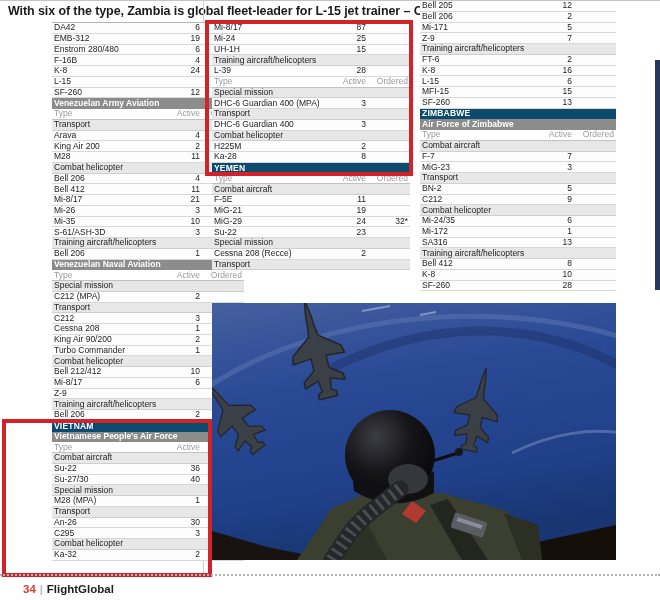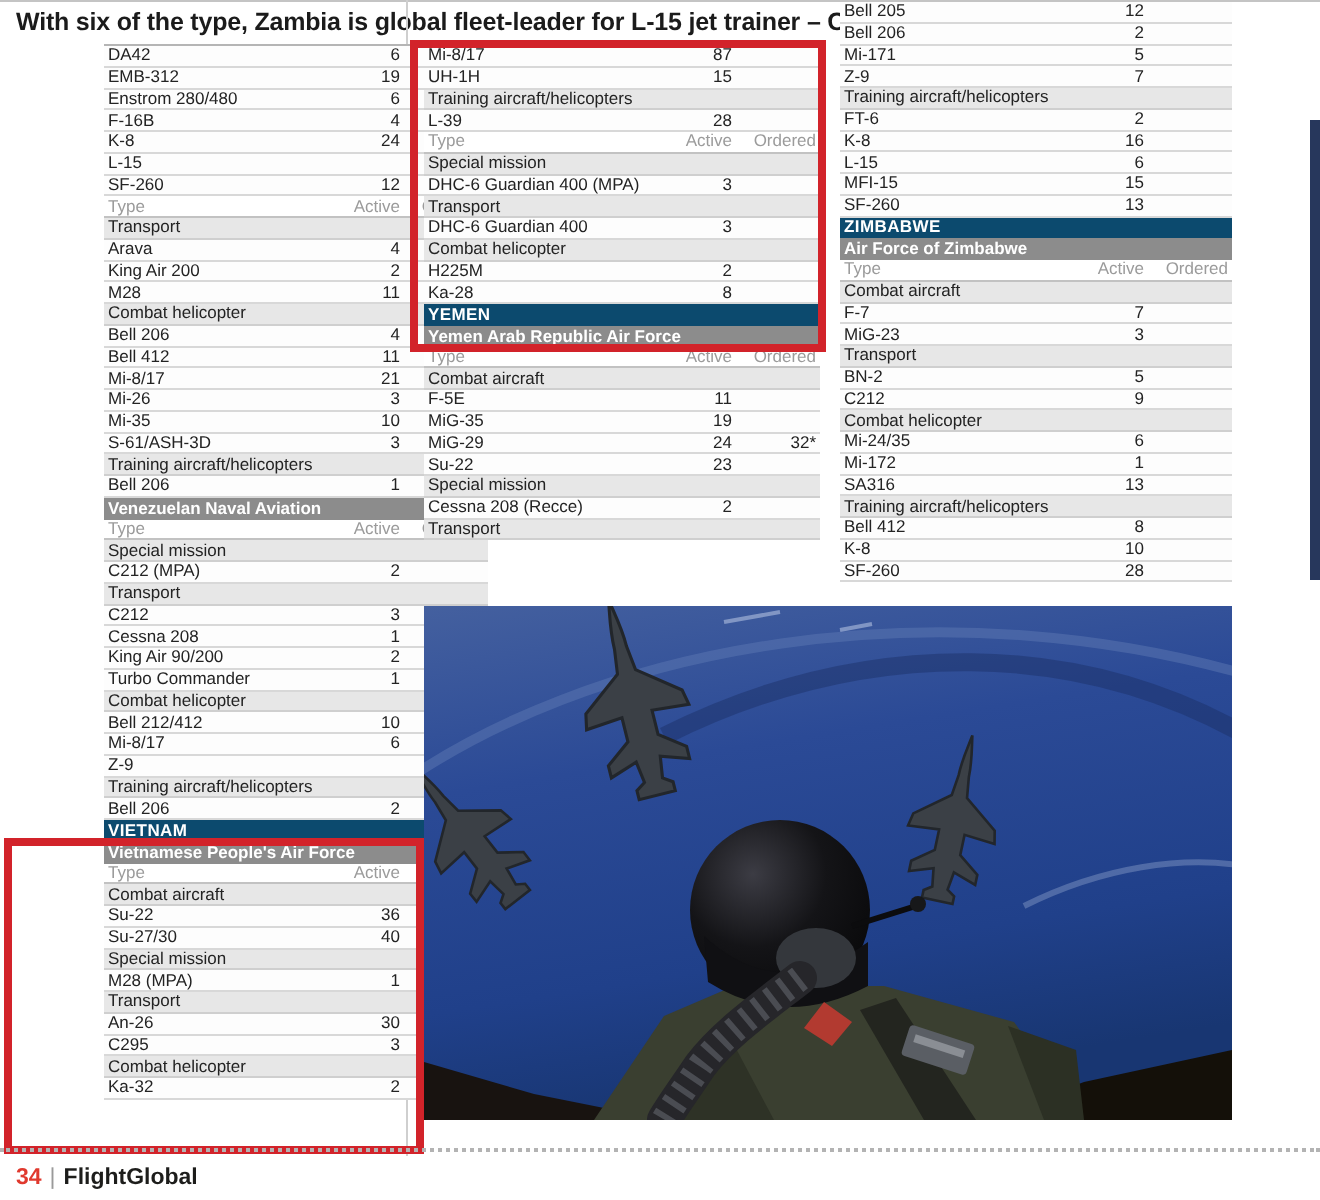--- a/index.html
+++ b/index.html
@@ -22,21 +22,21 @@
   .colhead{color:#9b9b9b;border-bottom:1px solid #c2c2c2;background:#fff;}
   .cat{background:#e7e7e7;border-bottom:1px solid #cfcfcf;}
   .country{background:#0c4a6e;color:#fff;font-weight:bold;border-bottom:none;letter-spacing:.2px;}
   .force{background:#8c8c8c;color:#fff;font-weight:bold;border-bottom:none;}
   .redbox{position:absolute;border:4px solid #d2232a;box-sizing:border-box;background:transparent;}
   #redbox-vietnam{left:2px;top:419px;width:210px;height:158px;}
   #redbox-vnnavy{left:205px;top:20px;width:208px;height:156px;}
   .photo{position:absolute;left:212px;top:303px;width:404px;height:257px;}
   .page-sliver{position:absolute;left:655px;top:60px;width:5px;height:230px;background:#27375c;}
   .dotted{position:absolute;left:0;top:574px;width:660px;height:0;border-top:2px dotted #b3b3b3;}
-  .footer{position:absolute;left:8px;top:583px;font-size:11.5px;font-weight:bold;display:flex;
+  .footer{position:absolute;left:23px;top:583px;font-size:11.5px;font-weight:bold;display:flex;
           align-items:center;gap:4px;}
   .footer .pg{color:#e0392e;}
   .footer .sep{color:#9a9a9a;font-weight:normal;}
   .footer .brand{color:#1d1d1b;text-align:center;}
 </style>
 </head>
 <body>
 
 <div class="page">
 
@@ -75,20 +75,21 @@
       <div class="trow">
         <span class="c-type">L-15</span>
         <span class="c-active"></span>
         <span class="c-ordered">24*</span>
       </div>
       <div class="trow">
         <span class="c-type">SF-260</span>
         <span class="c-active">12</span>
         <span class="c-ordered"></span>
       </div>
+      <div class="trow force">Venezuelan Army Aviation</div>
       <div class="trow colhead">
         <span class="c-type">Type</span>
         <span class="c-active">Active</span>
         <span class="c-ordered">Ordered</span>
       </div>
       <div class="trow cat">Transport</div>
       <div class="trow">
         <span class="c-type">Arava</span>
         <span class="c-active">4</span>
         <span class="c-ordered"></span>
@@ -237,20 +238,25 @@
         <span class="c-ordered"></span>
       </div>
     </div>
   <div class="tcol" id="col1">
       <div class="trow">
         <span class="c-type">Mi-8/17</span>
         <span class="c-active">87</span>
         <span class="c-ordered"></span>
       </div>
       <div class="trow">
+        <span class="c-type">Mi-24</span>
+        <span class="c-active">25</span>
+        <span class="c-ordered"></span>
+      </div>
+      <div class="trow">
         <span class="c-type">UH-1H</span>
         <span class="c-active">15</span>
         <span class="c-ordered"></span>
       </div>
       <div class="trow cat">Training aircraft/helicopters</div>
       <div class="trow">
         <span class="c-type">L-39</span>
         <span class="c-active">28</span>
         <span class="c-ordered"></span>
       </div>
@@ -276,34 +282,33 @@
         <span class="c-type">H225M</span>
         <span class="c-active">2</span>
         <span class="c-ordered"></span>
       </div>
       <div class="trow">
         <span class="c-type">Ka-28</span>
         <span class="c-active">8</span>
         <span class="c-ordered"></span>
       </div>
       <div class="trow country">YEMEN</div>
-      <div class="trow force">Yemen Arab Republic Air Force</div>
       <div class="trow colhead">
         <span class="c-type">Type</span>
         <span class="c-active">Active</span>
         <span class="c-ordered">Ordered</span>
       </div>
       <div class="trow cat">Combat aircraft</div>
       <div class="trow">
         <span class="c-type">F-5E</span>
         <span class="c-active">11</span>
         <span class="c-ordered"></span>
       </div>
       <div class="trow">
-        <span class="c-type">MiG-35</span>
+        <span class="c-type">MiG-21</span>
         <span class="c-active">19</span>
         <span class="c-ordered"></span>
       </div>
       <div class="trow">
         <span class="c-type">MiG-29</span>
         <span class="c-active">24</span>
         <span class="c-ordered">32*</span>
       </div>
       <div class="trow">
         <span class="c-type">Su-22</span>

